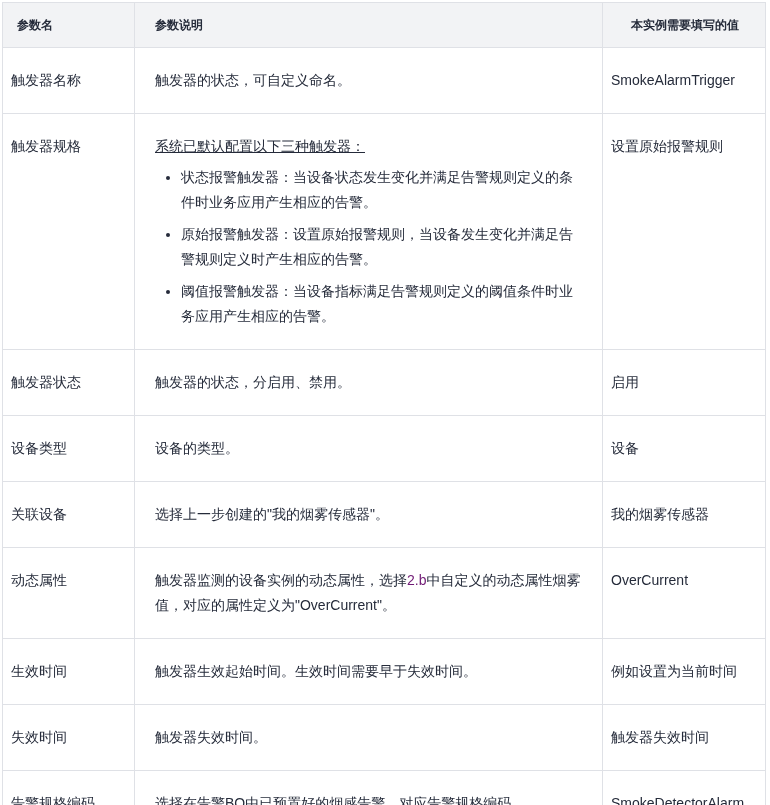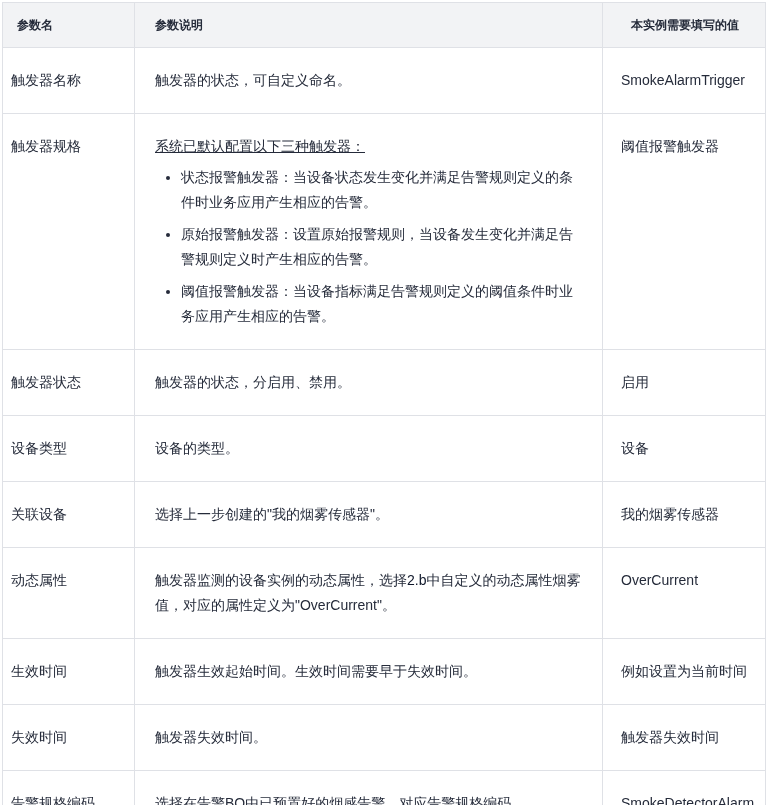--- a/index.html
+++ b/index.html
@@ -36,39 +36,39 @@
     padding: 13px 10px 13px 20px;
   }
   .doc-table th.col-name { padding-left: 14px; }
   .doc-table th.col-value { padding-left: 28px; }
   .doc-table td {
     padding: 20px 20px 20px 20px;
     line-height: 25px;
   }
   .doc-table td.name-cell { padding-left: 8px; }
   .doc-table td.value-cell {
-    padding-left: 18px;
+    padding-left: 8px;
     padding-right: 8px;
     overflow-wrap: anywhere;
     word-break: break-word;
   }
   .doc-table p { margin: 0; }
   .doc-table p.intro { margin: 0 0 6px 0; text-decoration: underline; }
   .doc-table ul.bullets {
     margin: 6px 0 0 0;
     padding: 0 0 0 26px;
     list-style: disc;
   }
   .doc-table ul.bullets li {
     margin: 0 0 7px 0;
     line-height: 25px;
   }
   .doc-table ul.bullets li:last-child { margin-bottom: 0; }
   a.inline-link {
-    color: #0f172a;
+    color: #701a75;
     text-decoration: none;
     cursor: pointer;
   }
 </style>
 </head>
 <body>
 
 <table class="doc-table">
   <colgroup>
     <col style="width:132px">
@@ -93,21 +93,21 @@
     <tr>
       <td class="name-cell">触发器规格</td>
       <td class="desc-cell">
         <p class="intro">系统已默认配置以下三种触发器：</p>
         <ul class="bullets">
           <li>状态报警触发器：当设备状态发生变化并满足告警规则定义的条件时业务应用产生相应的告警。</li>
           <li>原始报警触发器：设置原始报警规则，当设备发生变化并满足告警规则定义时产生相应的告警。</li>
           <li>阈值报警触发器：当设备指标满足告警规则定义的阈值条件时业务应用产生相应的告警。</li>
         </ul>
       </td>
-      <td class="value-cell">阈值报警触发器</td>
+      <td class="value-cell">设置原始报警规则</td>
     </tr>
 
     <tr>
       <td class="name-cell">触发器状态</td>
       <td class="desc-cell">触发器的状态，分启用、禁用。</td>
       <td class="value-cell">启用</td>
     </tr>
 
     <tr>
       <td class="name-cell">设备类型</td>

